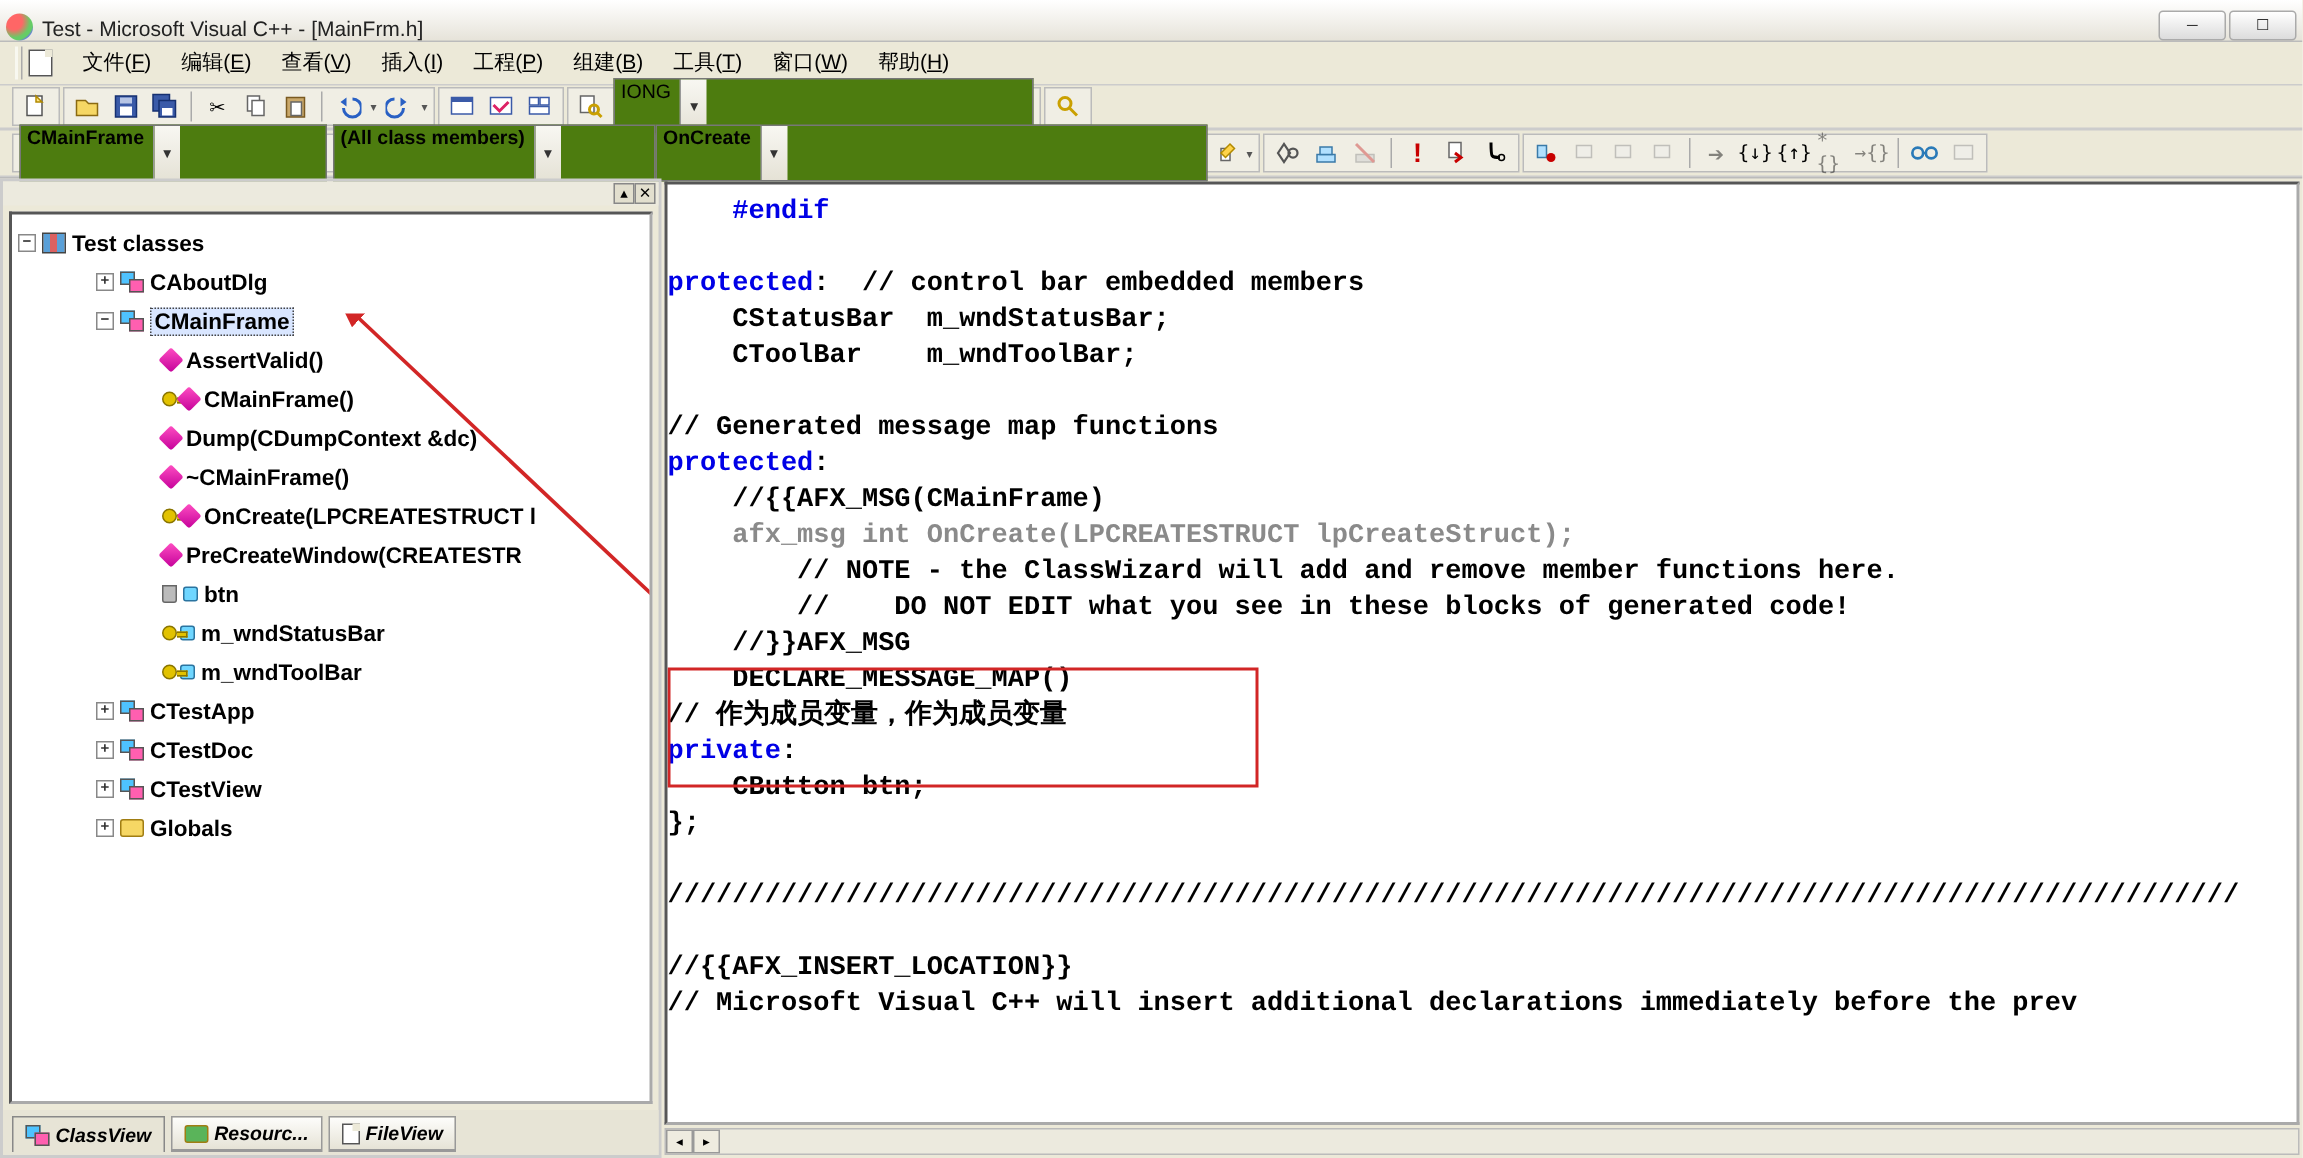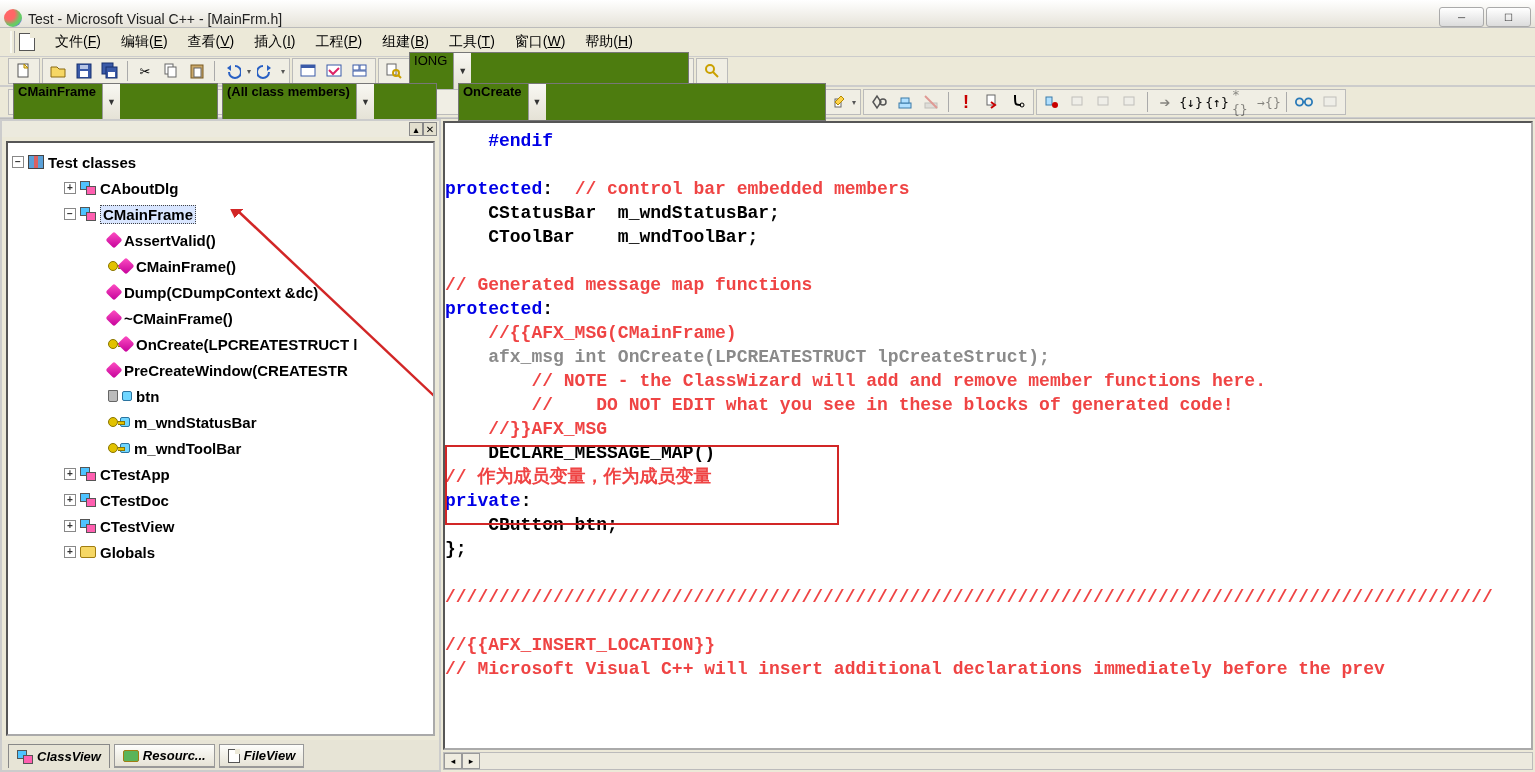--- a/index.html
+++ b/index.html
@@ -166,21 +166,21 @@
   .tab.active { background:#e7e4d6; border:1px solid #888; border-bottom:none; }
   .right { flex:1; display:flex; flex-direction:column; }
   .code {
     flex:1; background:#fff; border:2px inset #aaa; margin:2px;
     padding:6px 0 0 0;
     font-family:"Consolas","Courier New",monospace;
     font-size:18px; font-weight:bold; line-height:24px;
     white-space:pre; overflow:hidden; color:#000; position:relative;
   }
   .k-blue  { color:#0000e6; }
-  .k-green { color:#ef4444; }
+  .k-green { color:#000000; }
   .k-grey  { color:#8a8a8a; }
   .highlight-box {
     position:absolute; border:2px solid #d22626;
     left:0px; top:322px; width:394px; height:80px; pointer-events:none;
   }
   .arrow-svg {
     position:absolute; left:40px; top:66px; pointer-events:none;
   }
   .hscroll {
     height:18px; margin:0 2px 2px 2px;
@@ -325,21 +325,21 @@
 <div class="toolrow" style="height:32px;">
   <div class="tbar" style="gap:0;">
     <div class="dd" style="width:205px;">
       <span class="ddlabel">CMainFrame</span>
       <div class="ddarrow">▼</div>
     </div>
     <div class="dd" style="width:215px;margin-left:4px;">
       <span class="ddlabel">(All class members)</span>
       <div class="ddarrow">▼</div>
     </div>
-    <div class="dd" style="width:368px;margin-left:21px;">
+    <div class="dd" style="width:368px;margin-left:0;">
       <span class="ddlabel">OnCreate</span>
       <div class="ddarrow">▼</div>
     </div>
     <div class="tic" style="margin-left:4px;">
         <svg viewBox="0 0 18 18">
           <rect x="3" y="6" width="6" height="8" fill="#fff" stroke="#666"></rect>
           <path d="M9 3l3 3-6 6-3-3z" fill="#ffd34a" stroke="#b28a00"></path>
         </svg>
       </div>
     <span style="font-size:8px;color:#555;">▾</span>

